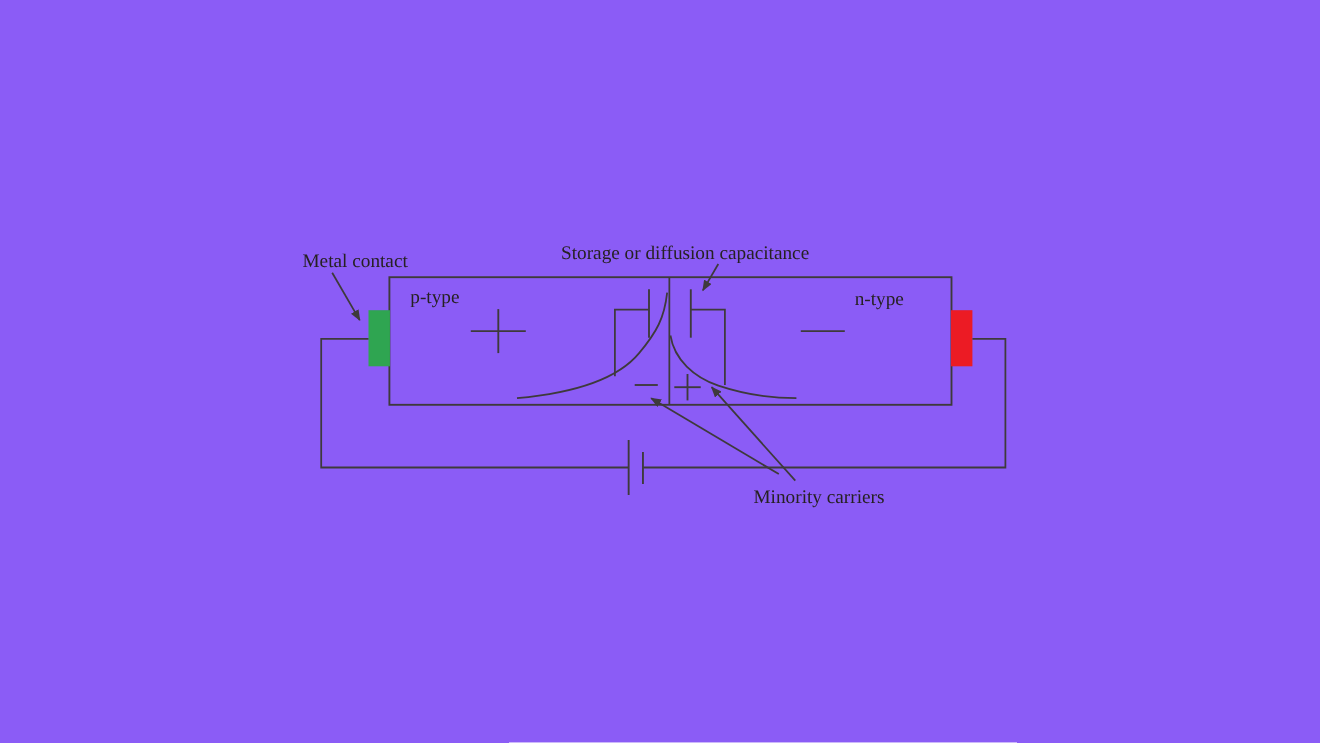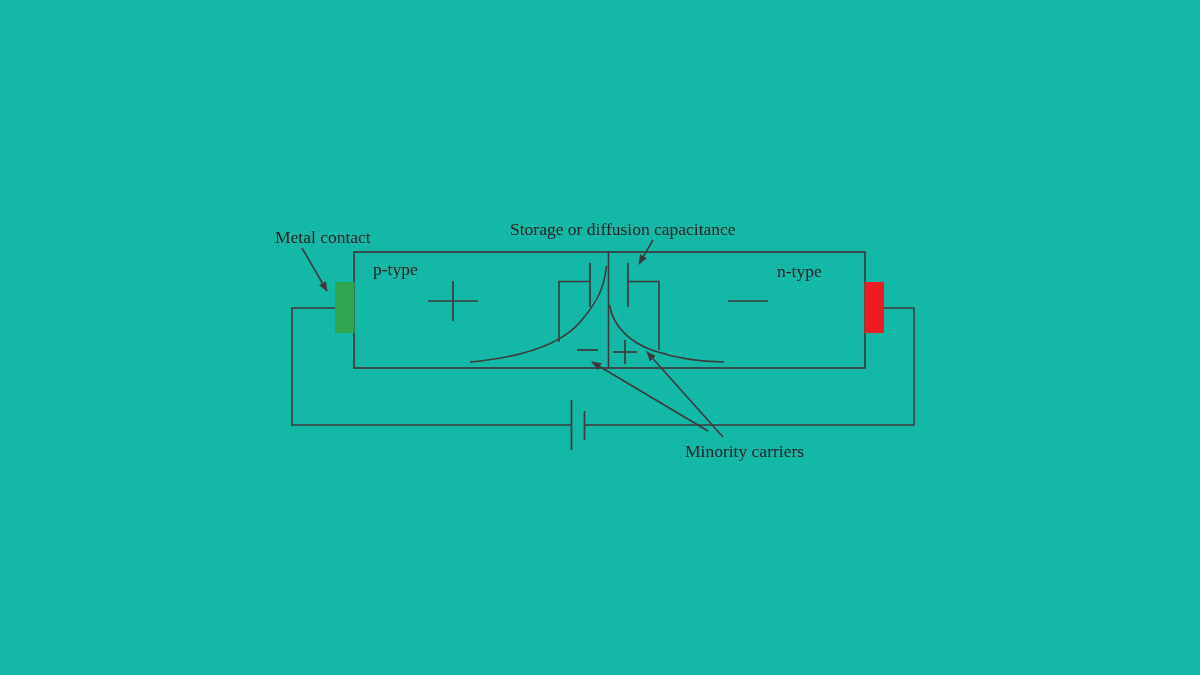--- a/index.html
+++ b/index.html
@@ -4,21 +4,21 @@
 <style>
   html, body {
     margin: 0;
     padding: 0;
     background: #ffffff;
   }
   .canvas {
     position: relative;
     width: 1200px;
     height: 675px;
-    background: #14b8a6;
+    background: #8b5cf6;
     overflow: hidden;
     font-family: "Liberation Serif", serif;
   }
   svg { display: block; }
   .fig-line {
     fill: none;
     stroke: #3e3a3b;
     stroke-width: 1.7;
   }
   .fig-line-thin {

